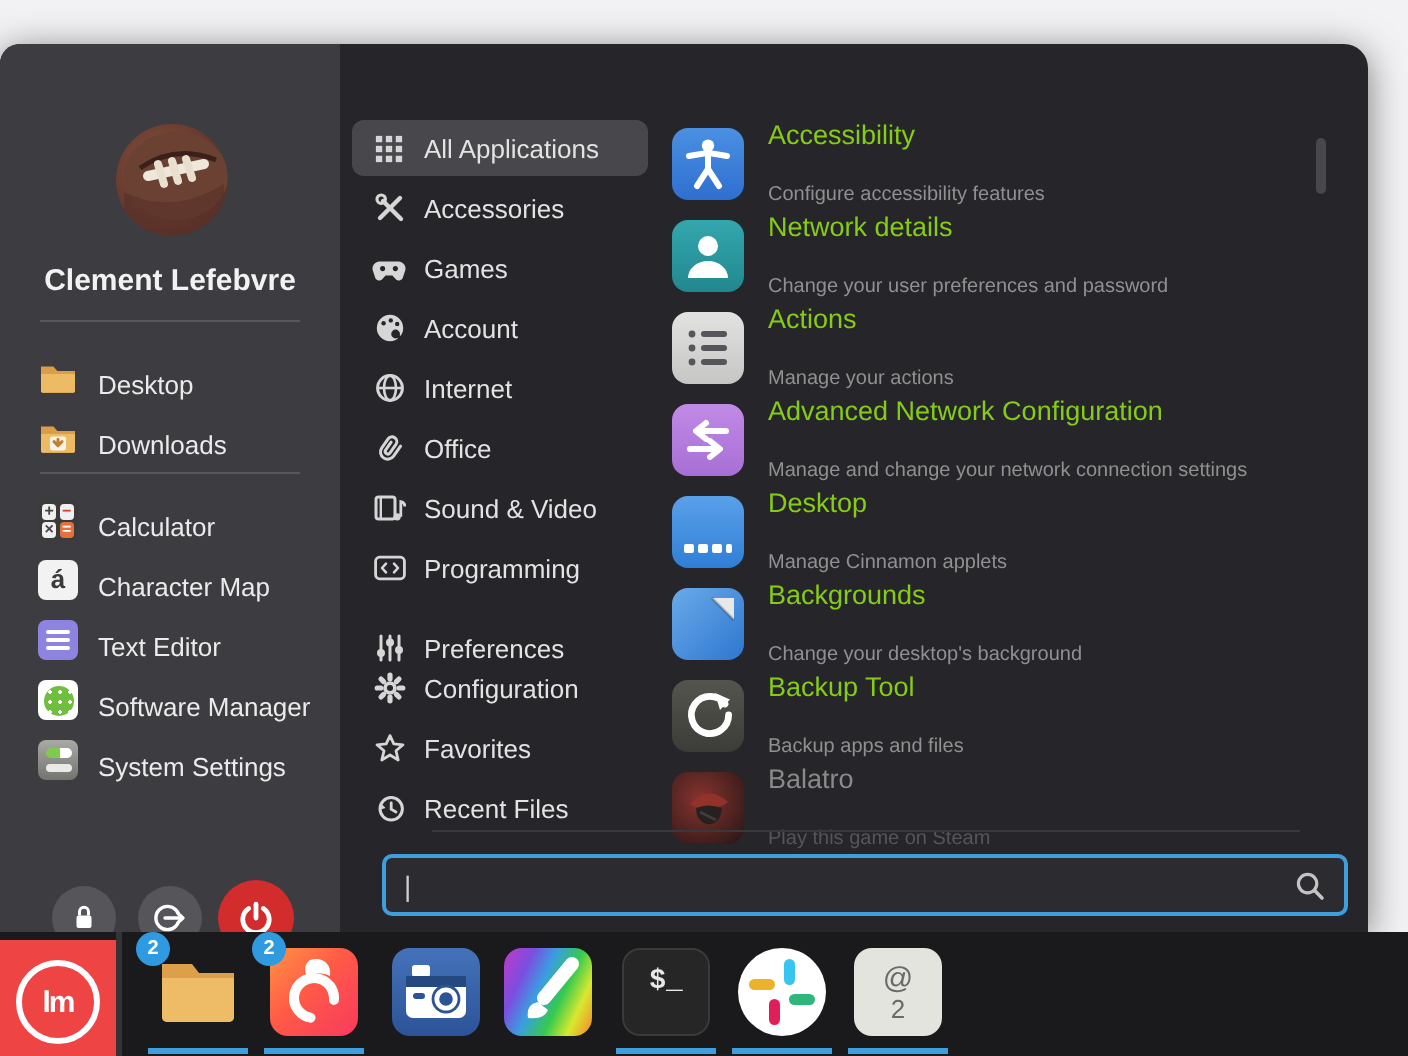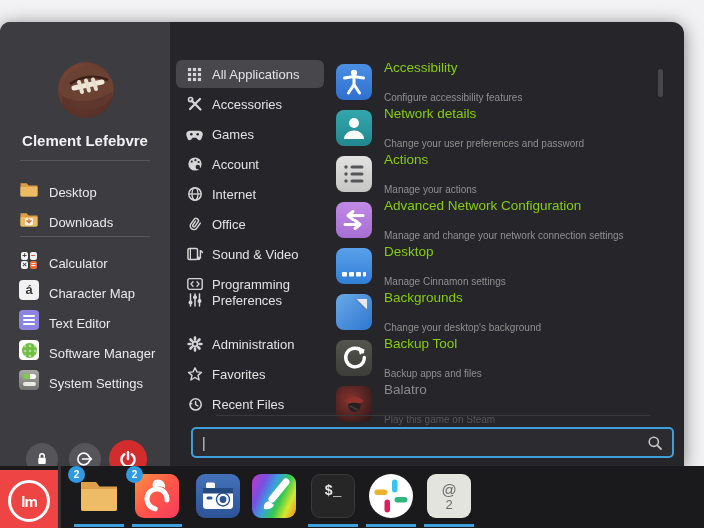--- a/index.html
+++ b/index.html
@@ -316,21 +316,21 @@
   </div>
   <div class="cat-item" style="top:248px">
     <span class="ic">
         <svg width="16" height="16" viewBox="0 0 16 16">
           <rect x="0.8" y="2.6" width="14.4" height="10.8" rx="2" stroke="#d6d6d6" stroke-width="1.4" fill="none"></rect>
           <path d="M6 5.8 L4 8 L6 10.2 M10 5.8 L12 8 L10 10.2" stroke="#d6d6d6" stroke-width="1.3" fill="none" stroke-linecap="round" stroke-linejoin="round"></path>
         </svg>
       </span>
     <span>Programming</span>
   </div>
-  <div class="cat-item" style="top:264px">
+  <div class="cat-item" style="top:288px">
     <span class="ic">
         <svg width="16" height="16" viewBox="0 0 16 16">
           <g stroke="#d6d6d6" stroke-width="1.5" stroke-linecap="round">
             <path d="M3.5 2 V14 M8 2 V14 M12.5 2 V14"></path>
           </g>
           <g fill="#d6d6d6">
             <circle cx="3.5" cy="10.5" r="2"></circle>
             <circle cx="8" cy="5.2" r="2"></circle>
             <circle cx="12.5" cy="9" r="2"></circle>
           </g>
@@ -341,21 +341,21 @@
   <div class="cat-item" style="top:308px">
     <span class="ic">
         <svg width="16" height="16" viewBox="0 0 16 16">
           <g stroke="#d6d6d6" stroke-width="2.6" stroke-linecap="round">
             <path d="M8 1.6 V3.4 M8 12.6 V14.4 M1.6 8 H3.4 M12.6 8 H14.4 M3.5 3.5 L4.8 4.8 M11.2 11.2 L12.5 12.5 M12.5 3.5 L11.2 4.8 M4.8 11.2 L3.5 12.5"></path>
           </g>
           <circle cx="8" cy="8" r="3.4" fill="#d6d6d6"></circle>
           <circle cx="8" cy="8" r="1.5" fill="#26262a"></circle>
         </svg>
       </span>
-    <span>Administration</span>
+    <span>Configuration</span>
   </div>
   <div class="cat-item" style="top:338px">
     <span class="ic">
         <svg width="16" height="16" viewBox="0 0 16 16">
           <path d="M8 1.8 L9.9 5.9 L14.5 6.4 L11 9.4 L12.1 14 L8 11.5 L3.9 14 L5 9.4 L1.5 6.4 L6.1 5.9 Z" stroke="#d6d6d6" stroke-width="1.4" fill="none" stroke-linejoin="round"></path>
         </svg>
       </span>
     <span>Favorites</span>
   </div>
   <div class="cat-item" style="top:368px">
@@ -436,21 +436,21 @@
           <g fill="#fff">
             <rect x="6" y="24" width="5" height="4.5" rx="1"></rect>
             <rect x="13" y="24" width="5" height="4.5" rx="1"></rect>
             <rect x="20" y="24" width="5" height="4.5" rx="1"></rect>
             <rect x="27" y="24" width="3" height="4.5" rx="1"></rect>
           </g>
         </svg>
     </span>
     <span>
         <div class="app-title">Desktop</div>
-        <div class="app-sub">Manage Cinnamon settings</div>
+        <div class="app-sub">Manage Cinnamon applets</div>
       </span>
   </div>
 
   <div class="app-row" style="top:268px">
     <span class="app-ic" style="background:linear-gradient(135deg,#6aaae8,#2e77d0)">
       <svg width="36" height="36" viewBox="0 0 36 36">
           <path d="M20 5 H31 V16 Z" fill="#e8e8e8"></path>
           <path d="M20 5 L31 16" stroke="rgba(0,0,0,.2)" stroke-width="1.5"></path>
         </svg>
     </span>

